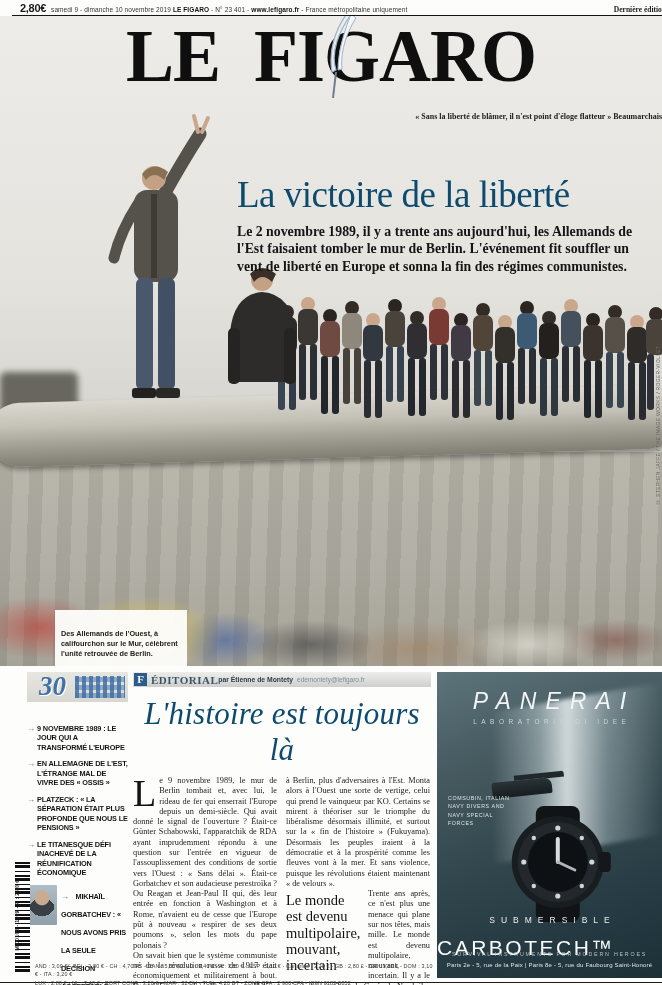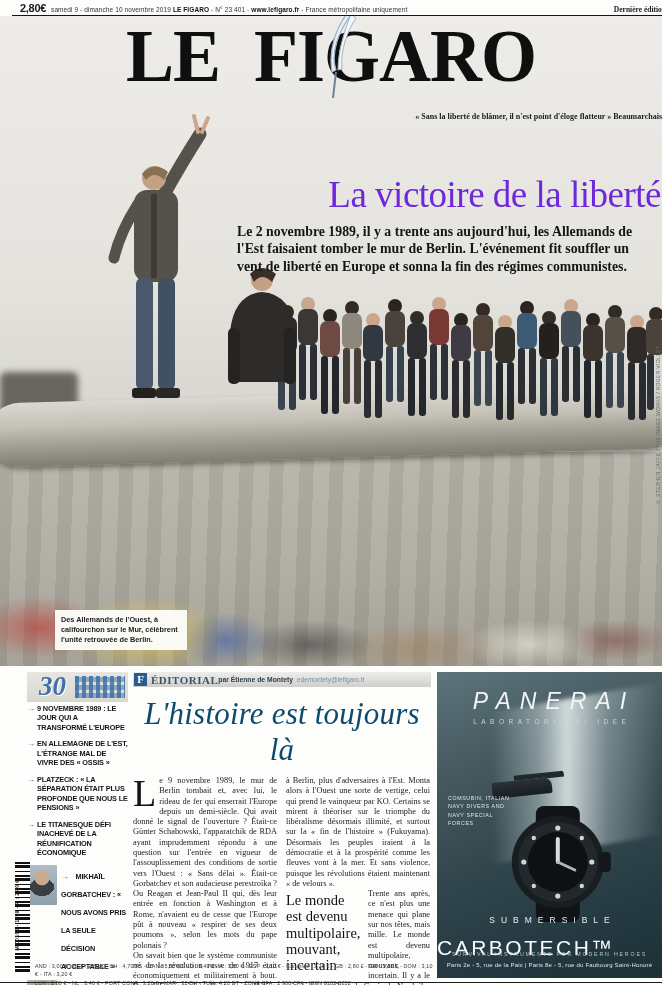--- a/index.html
+++ b/index.html
@@ -49,38 +49,38 @@
                      font-size:72px; line-height:0.95; letter-spacing:-1px; color:#0f0f0f;
                      transform:scaleY(1.04); display:inline-block; }
   .masthead .gap { display:inline-block; width:34px; }
   .quill { position:absolute; left:318px; top:-6px; z-index:8; }
   .tagline { position:absolute; top:96px; left:0; width:662px; text-align:right;
              font-family:"Liberation Serif", serif; font-weight:bold; font-size:8px;
              color:#1c1c1c; z-index:5; }
 
   .headline-block { position:absolute; left:237px; top:160px; width:424px; z-index:9; }
   .headline { font-family:"Liberation Serif", serif; font-size:37px; font-weight:400;
-              letter-spacing:-0.5px; color:#6d28d9; line-height:1.05;text-align:right; }
+              letter-spacing:-0.5px; color:#0c4a6e; line-height:1.05; }
   .standfirst { margin-top:8px; font-family:"Liberation Serif", serif; font-weight:bold;
                 font-size:13.8px; line-height:1.26; color:#151515; width:418px; }
 
   .photo-caption { position:absolute; left:55px; top:594px; width:132px; z-index:9;
-                   background:rgba(253,253,250,.96); padding:5px 6px;
+                   background:rgba(253,253,250,.96); padding:19px 6px;
                    font-size:7.3px; font-weight:bold; line-height:1.35; color:#222; }
   .photo-credit { position:absolute; right:1px; top:330px; z-index:9;
                   writing-mode:vertical-rl; transform:rotate(180deg);
                   font-size:5px; color:#666; letter-spacing:0.3px; }
 
   
   .bottom { position:absolute; top:672px; left:0; width:662px; height:313px; background:#fdfdfc; }
 
   
   .sidebar { position:absolute; left:27px; top:0; width:101px; }
   .banner30 { height:30px; background:linear-gradient(#e7e6e0,#d8d7d0); position:relative;
-              overflow:hidden; margin-bottom:2px; }
+              overflow:hidden; margin-bottom:22px; }
   .banner30 .n30 { font-family:"Liberation Serif", serif; font-weight:bold; font-style:italic;
                    font-size:27px; color:#3f71a8; position:absolute; left:12px; top:-1px;
                    text-shadow:1px 1px 0 #fff; }
   .banner30 .blocks { position:absolute; left:48px; top:4px; width:50px; height:22px;
               background:
                 repeating-linear-gradient(90deg, rgba(63,113,168,.85) 0 4px, transparent 4px 7px),
                 repeating-linear-gradient(0deg, rgba(63,113,168,.5) 0 5px, transparent 5px 8px); }
   .sb-item { display:flex; margin-bottom:7px; }
   .sb-arrow { color:#3f71a8; font-size:8px; font-weight:bold; margin-right:2px; line-height:1.2; }
   .sb-label { font-size:7.3px; font-weight:bold; letter-spacing:-0.15px; line-height:1.3;

